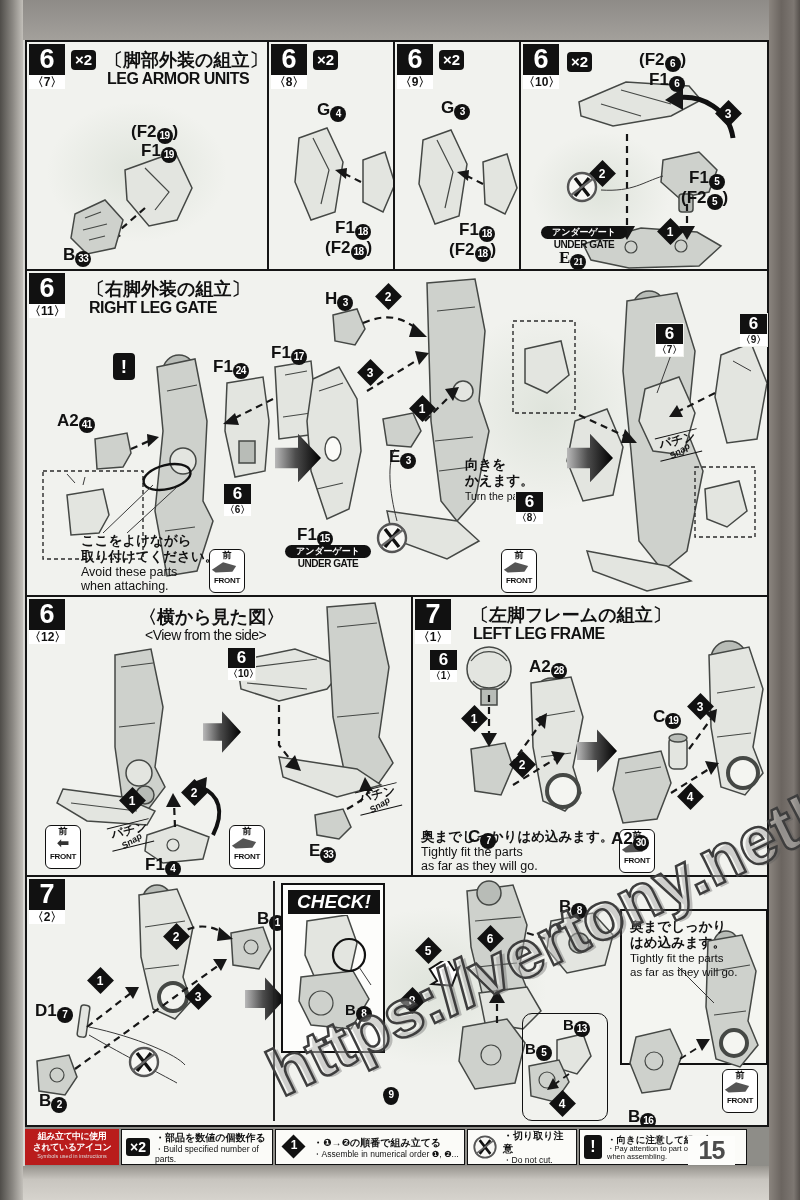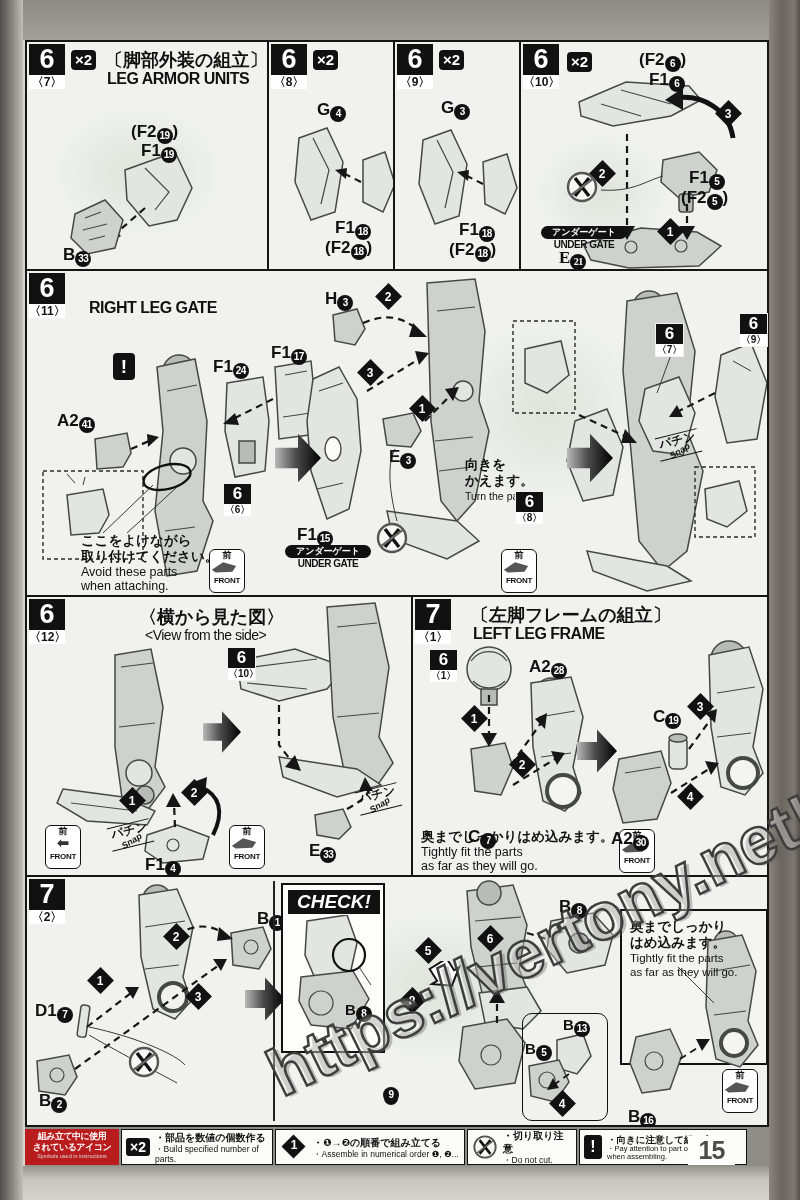--- a/index.html
+++ b/index.html
@@ -264,20 +264,21 @@
       <rect class="dbox" x="486" y="50" width="62" height="92"></rect>
       <path class="f1" d="M498,78 L534,70 L542,104 L520,122 L498,112 Z"></path>
       <rect class="dbox" x="668" y="196" width="60" height="70"></rect>
       <path class="f1" d="M678,218 L712,210 L720,240 L700,256 L680,248 Z"></path>
       <path class="thin" d="M652,62 L630,122 M724,100 L706,90"></path>
     </svg>
     <div class="stepblk" style="left:2px;top:2px;">
       <div class="sn">6</div>
       <div class="ss">〈11〉</div>
     </div>
+    <div class="tj" style="left:60px;top:6px;">〔右脚外装の組立〕</div>
     <div class="te" style="left:62px;top:28px;">RIGHT LEG GATE</div>
     <div class="warn" style="left:86px;top:82px;">!</div>
     <div class="plab" style="left:30px;top:140px;"><span>A2</span><span class="circ">41</span></div>
     <div class="plab" style="left:186px;top:86px;"><span>F1</span><span class="circ">24</span></div>
     <div class="plab" style="left:244px;top:72px;"><span>F1</span><span class="circ">17</span></div>
     <div class="cap" style="left:54px;top:262px;">
       <span class="j">ここをよけながら</span>
       <span class="j">取り付けてください。</span>
       <span class="e">Avoid these parts</span>
       <span class="e">when attaching.</span>

